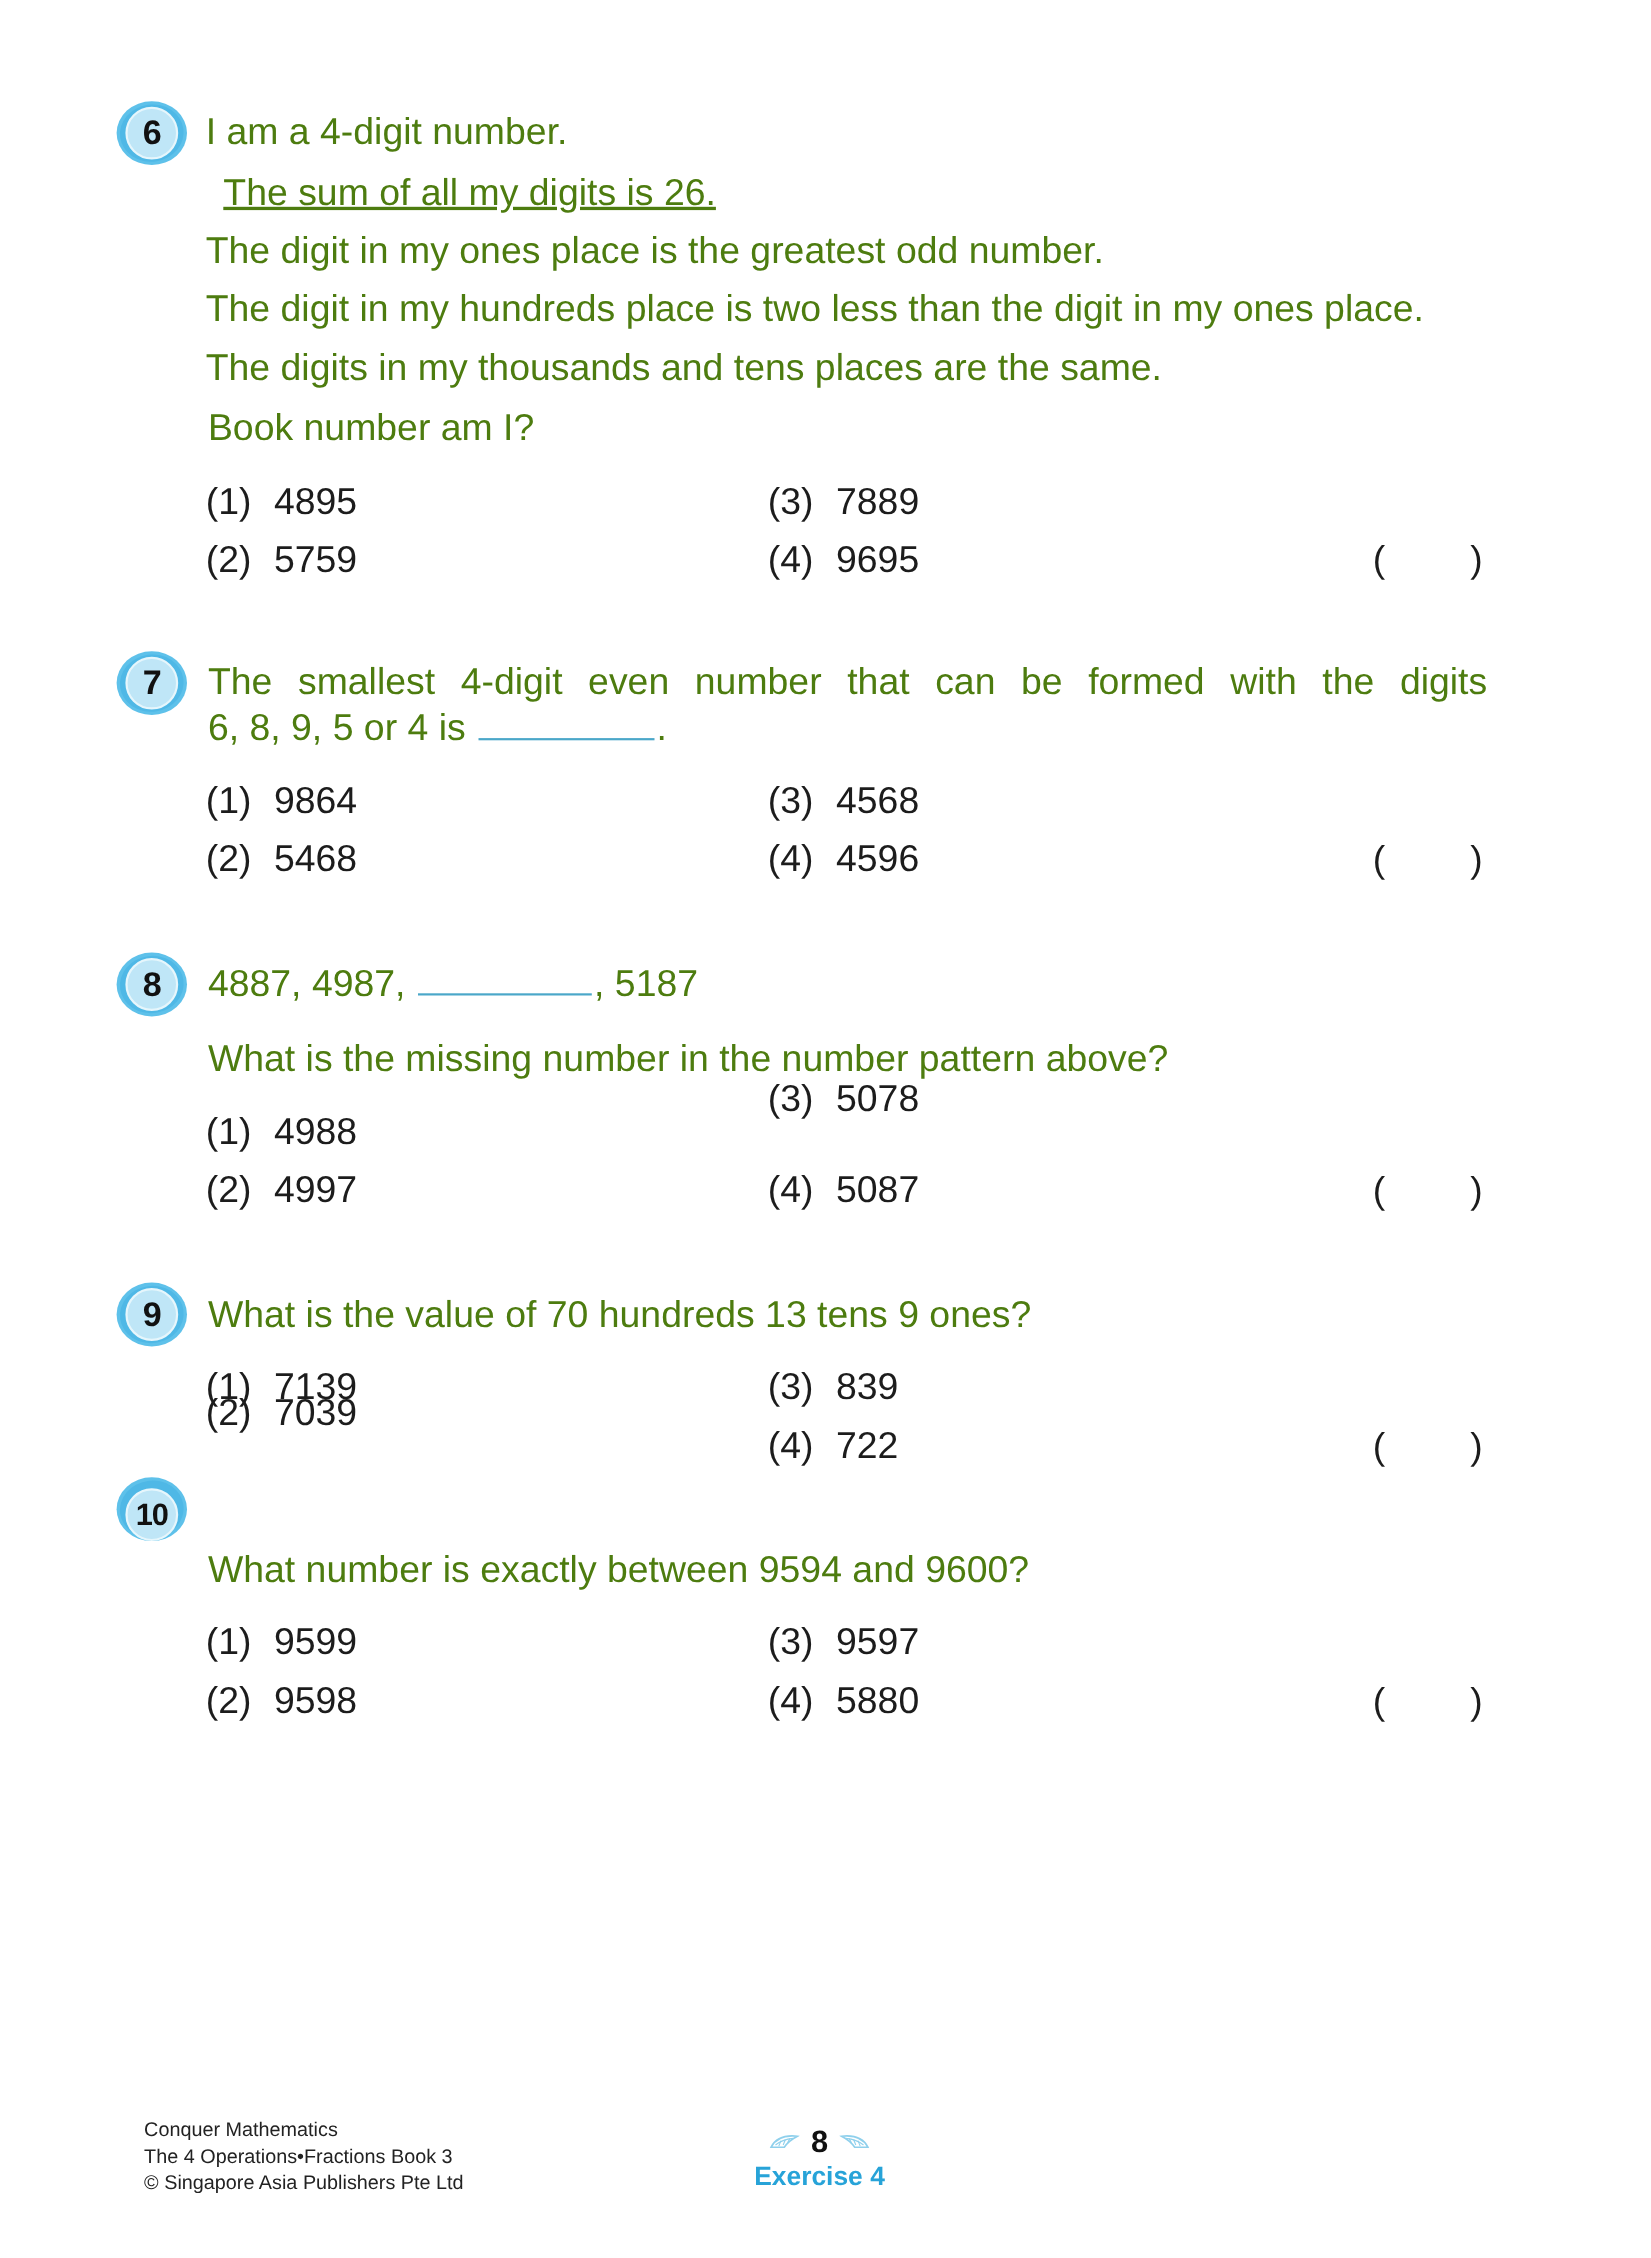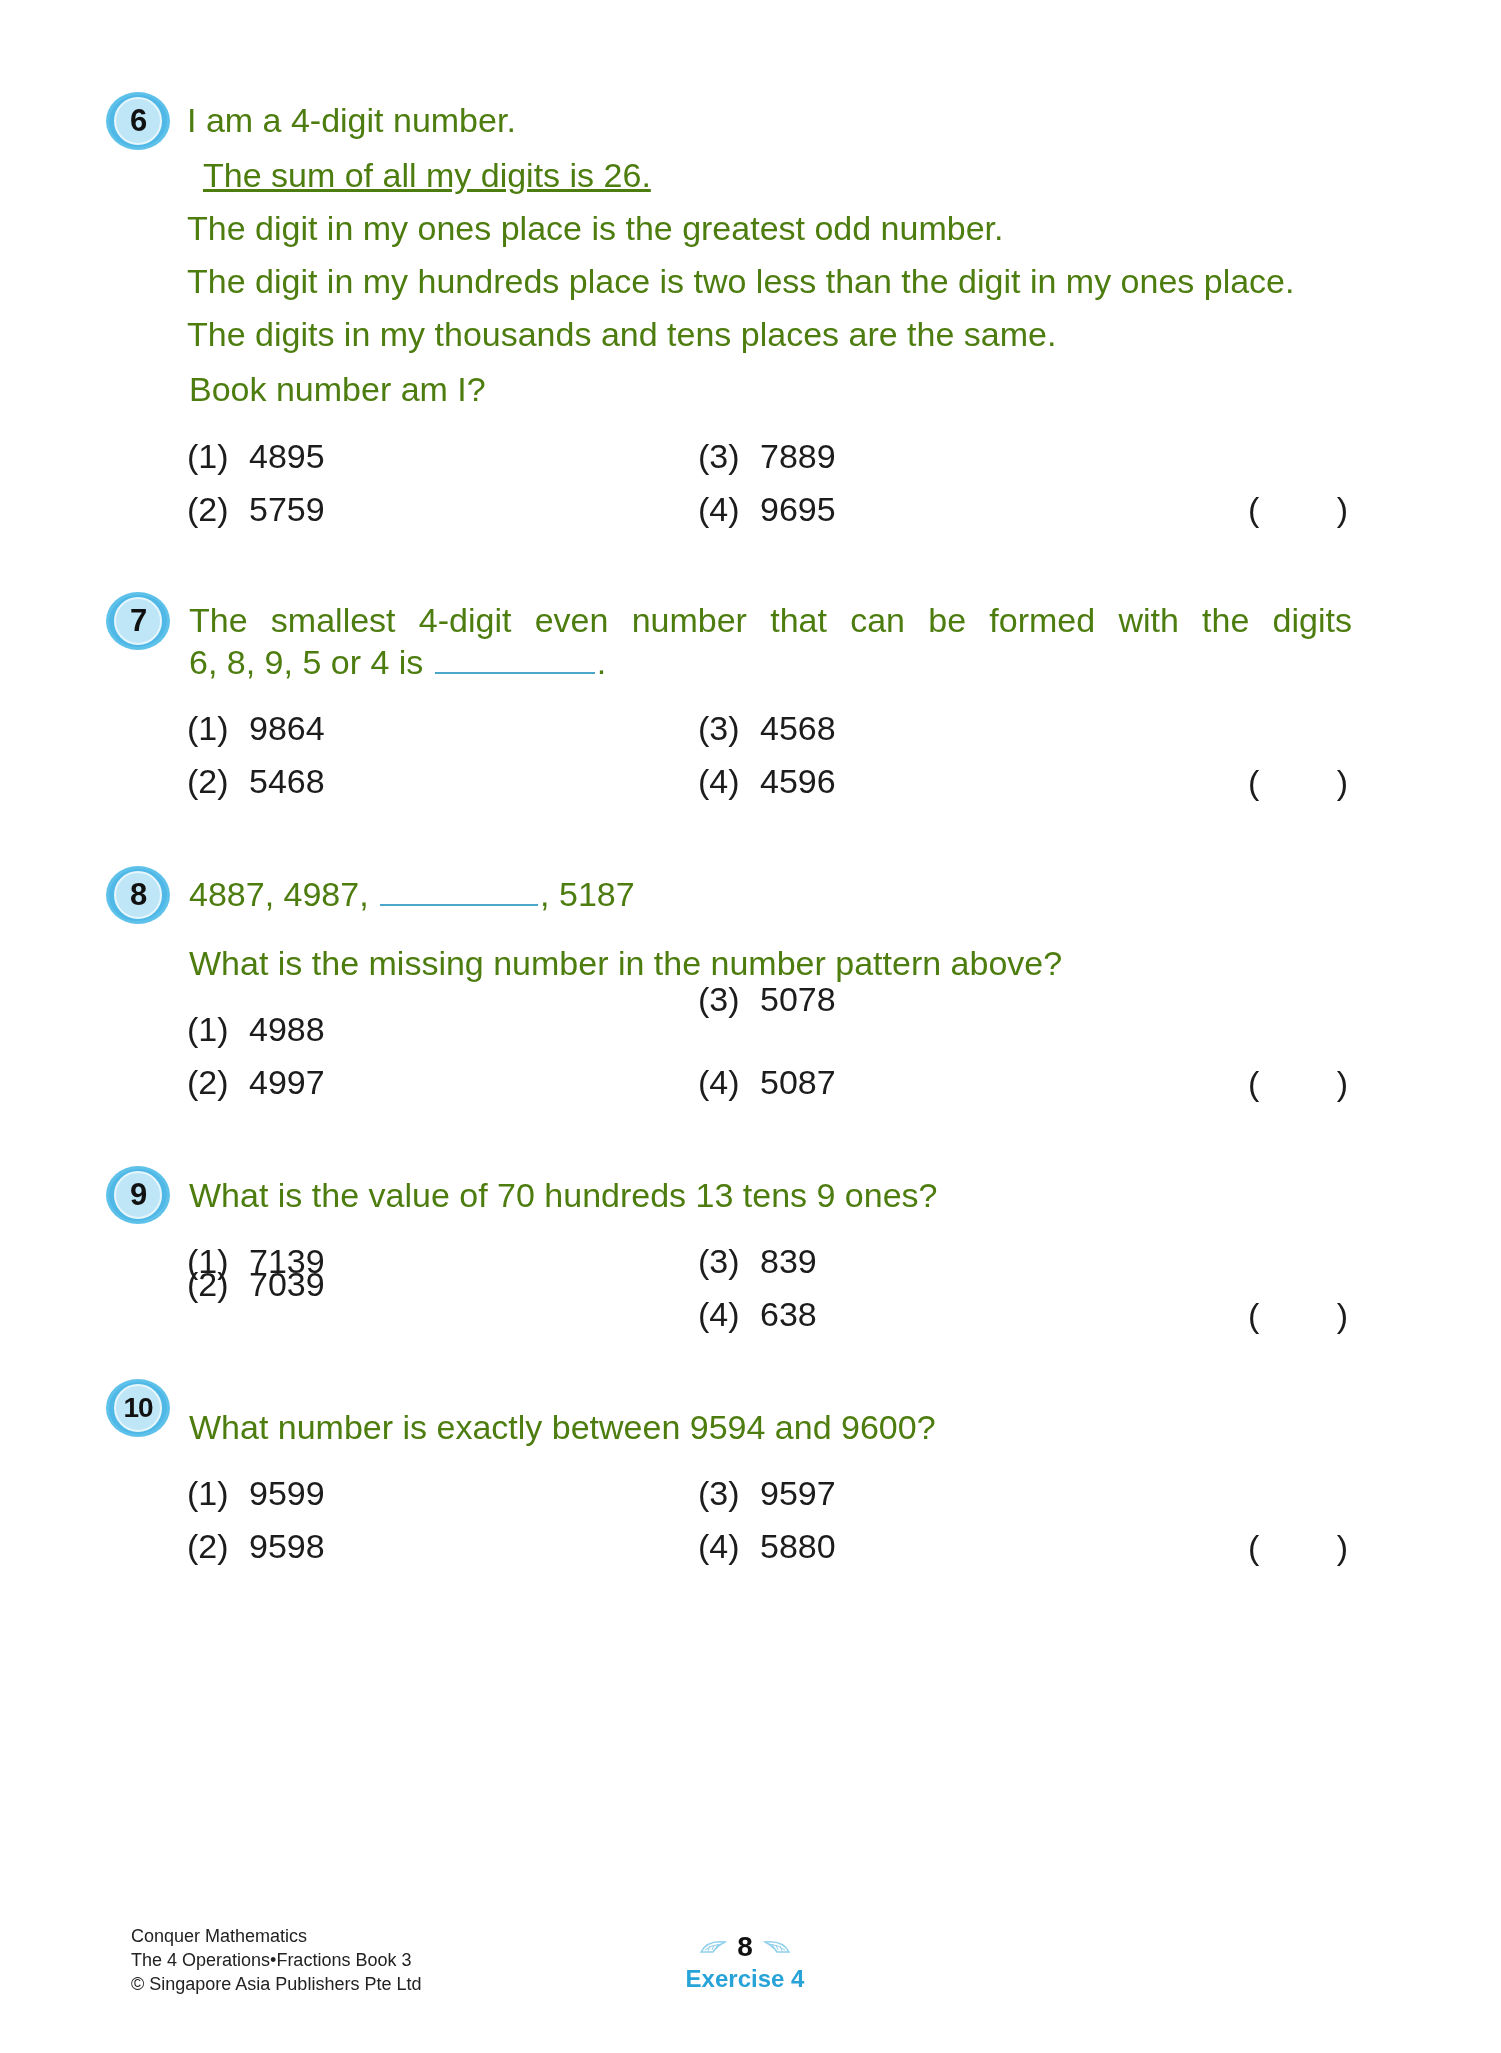--- a/index.html
+++ b/index.html
@@ -223,30 +223,30 @@
   <div class="opt" style="left:187px; top:1241px;">
     <span class="num">(1)</span><span>7139</span>
   </div>
   <div class="opt" style="left:187px; top:1264px;">
     <span class="num">(2)</span><span>7039</span>
   </div>
   <div class="opt" style="left:698px; top:1241px;">
     <span class="num">(3)</span><span>839</span>
   </div>
   <div class="opt" style="left:698px; top:1294px;">
-    <span class="num">(4)</span><span>638</span>
+    <span class="num">(4)</span><span>722</span>
   </div>
   <div class="paren" style="left:1248px; top:1295px;">
     <span>(</span>
     <span>)</span>
   </div>
 </section>
 
 <section class="question">
-  <div class="badge" style="left:106px; top:1379px;">
+  <div class="badge" style="left:106px; top:1343px;align-items:flex-end;">
     <div class="badge-inner" style="font-size:28px;">10</div>
   </div>
   <div class="line" style="left:189px; top:1407px;">What number is exactly between 9594 and 9600?</div>
 
   <div class="opt" style="left:187px; top:1473px;">
     <span class="num">(1)</span><span>9599</span>
   </div>
   <div class="opt" style="left:187px; top:1526px;">
     <span class="num">(2)</span><span>9598</span>
   </div>

